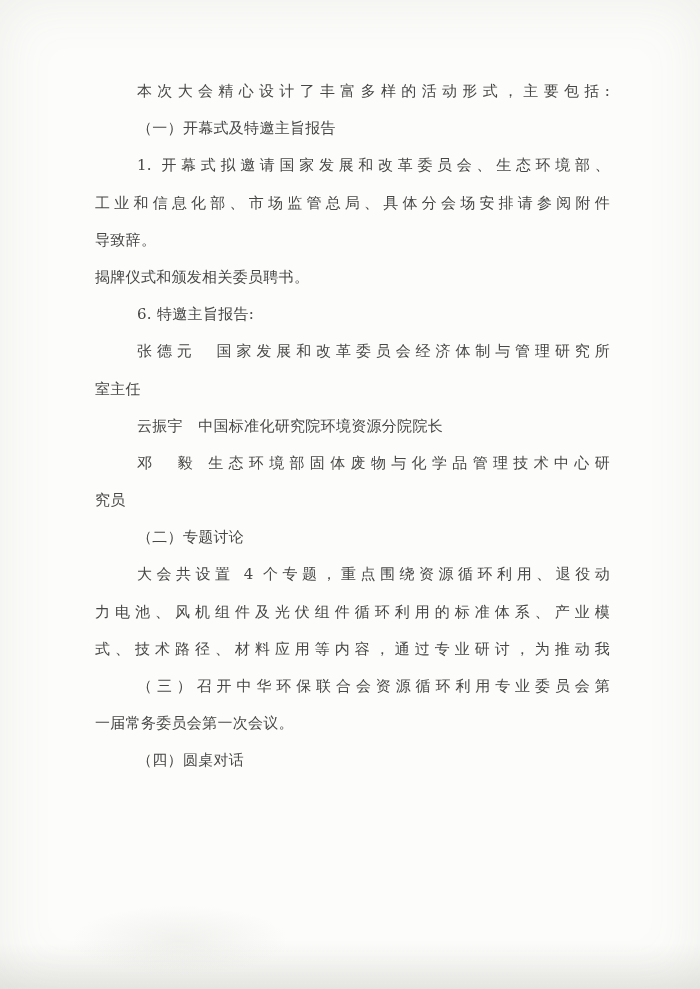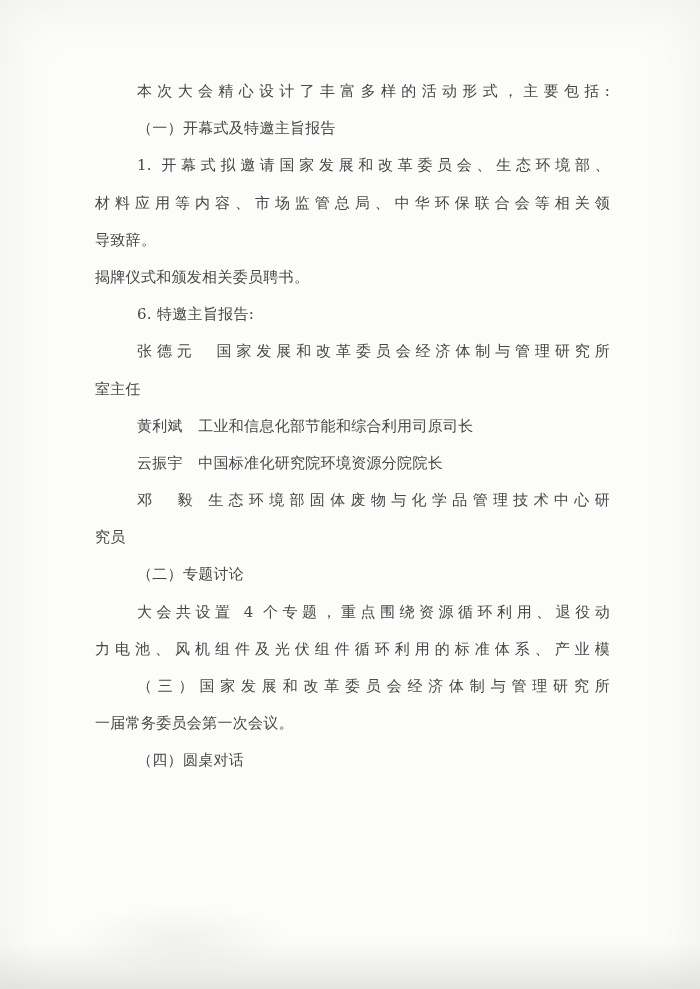--- a/index.html
+++ b/index.html
@@ -60,33 +60,33 @@
   }
 </style>
 </head>
 <body>
 
 <div class="page">
   <div class="text-block">
       <div class="line indent justify">本次大会精心设计了丰富多样的活动形式，主要包括:</div>
       <div class="line indent">（一）开幕式及特邀主旨报告</div>
       <div class="line indent justify">1. 开幕式拟邀请国家发展和改革委员会、生态环境部、</div>
-      <div class="line justify">材料应用等内容、市场监管总局、中华环保联合会等相关领</div>
+      <div class="line justify">工业和信息化部、市场监管总局、具体分会场安排请参阅附件</div>
       <div class="line">导致辞。</div>
       <div class="line">揭牌仪式和颁发相关委员聘书。</div>
       <div class="line indent">6. 特邀主旨报告:</div>
       <div class="line indent justify">张德元　国家发展和改革委员会经济体制与管理研究所</div>
       <div class="line">室主任</div>
-      <div class="line indent">黄利斌　工业和信息化部节能和综合利用司原司长</div>
       <div class="line indent">云振宇　中国标准化研究院环境资源分院院长</div>
       <div class="line indent justify">邓　毅 生态环境部固体废物与化学品管理技术中心研</div>
       <div class="line">究员</div>
       <div class="line indent">（二）专题讨论</div>
       <div class="line indent justify">大会共设置 4 个专题，重点围绕资源循环利用、退役动</div>
       <div class="line justify">力电池、风机组件及光伏组件循环利用的标准体系、产业模</div>
-      <div class="line indent justify">（三）国家发展和改革委员会经济体制与管理研究所</div>
+      <div class="line justify">式、技术路径、材料应用等内容，通过专业研讨，为推动我</div>
+      <div class="line indent justify">（三）召开中华环保联合会资源循环利用专业委员会第</div>
       <div class="line">一届常务委员会第一次会议。</div>
       <div class="line indent">（四）圆桌对话</div>
     </div>
   <div class="scan-vignette"></div>
   <div class="scan-smudge"></div>
   <div class="scan-bottom-shade"></div>
 </div>
 
 </body></html>

